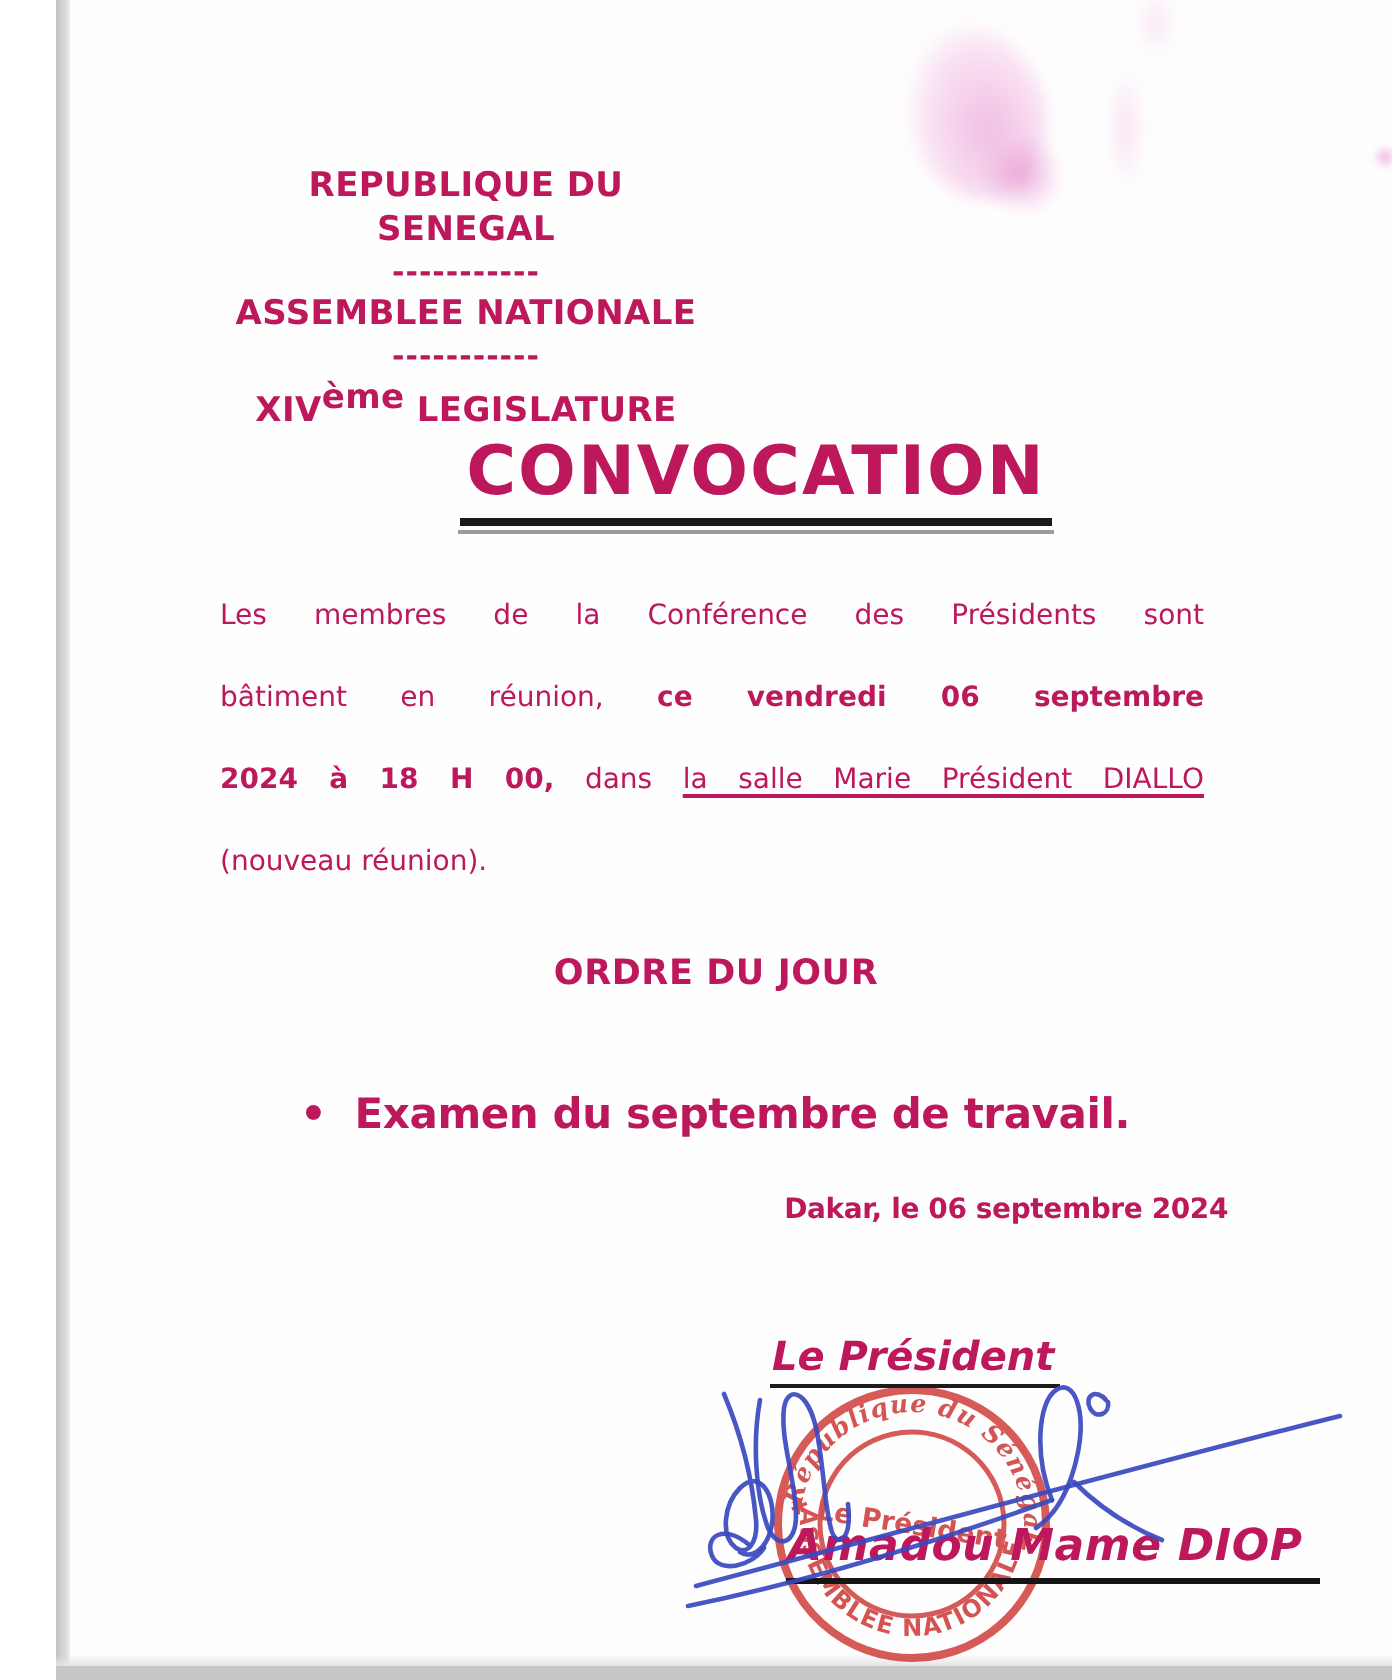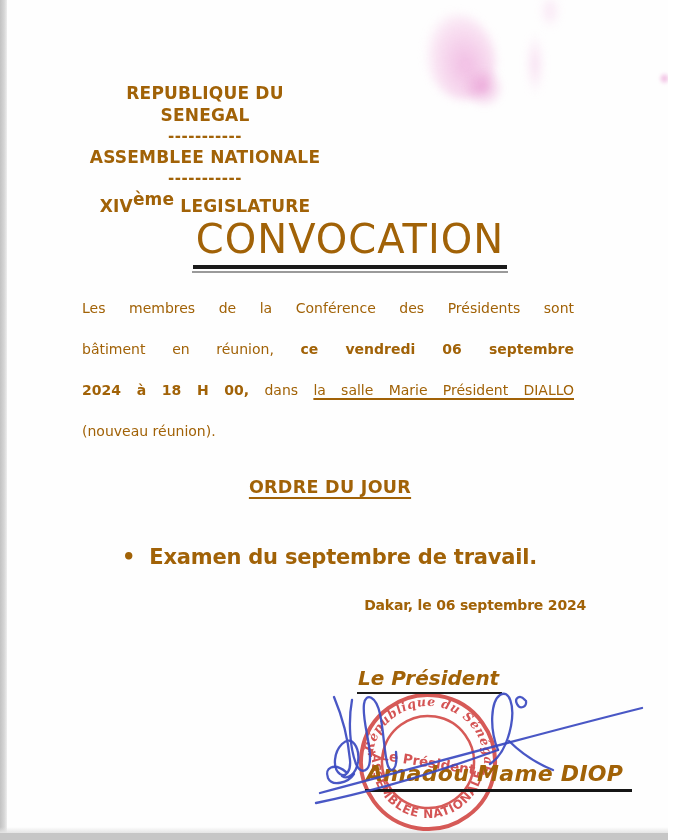--- a/index.html
+++ b/index.html
@@ -1,19 +1,20 @@
 <!DOCTYPE html>
 <html><head>
 <meta charset="utf-8">
 <style>
   html,body{margin:0;padding:0;background:#ffffff;}
   .page{
     position:relative; width:668px; height:840px; overflow:hidden;
     background:#fefefe; font-family:"DejaVu Sans","Liberation Sans",sans-serif;
-    color:#a16207;
+    color:#be185d;
+    margin-left:28px;
   }
   
   .edge-left{position:absolute;left:0;top:0;width:7px;height:840px;
     background:linear-gradient(to right,#c2c2c2,#d6d6d6 60%,#eeeeee);}
   .edge-bottom{position:absolute;left:0;bottom:0;width:700px;height:7px;background:#c6c6c6;}
   .edge-bottom-soft{position:absolute;left:0;bottom:7px;width:700px;height:6px;
     background:linear-gradient(to top,#e4e4e4,rgba(255,255,255,0));}
   
   .smudge{position:absolute;border-radius:50%;pointer-events:none;}
   .sm1{left:425px;top:12px;width:70px;height:88px;filter:blur(4px);transform:rotate(-14deg);
@@ -29,35 +30,35 @@
 
   
   .letterhead{position:absolute;left:82px;top:82px;width:246px;text-align:center;
     font-weight:bold;font-size:17px;}
   .letterhead .lh-line{line-height:22px;letter-spacing:.2px;}
   .letterhead .dashes{line-height:20px;font-size:15px;letter-spacing:.5px;font-weight:bold;}
   .letterhead sup{font-size:17px;font-weight:bold;}
 
   
   .title-wrap{position:absolute;left:0;top:216px;width:700px;text-align:center;}
-  .title{display:inline-block;margin:0;font-size:40px;font-weight:normal;letter-spacing:1px;
+  .title{display:inline-block;margin:0;font-size:34px;font-weight:bold;letter-spacing:1px;
     padding:0 3px 3px 3px;border-bottom:4px solid #1a1a1a;position:relative;}
   .title::after{content:"";position:absolute;left:-1px;right:-1px;bottom:-8px;height:2px;background:#9a9a9a;}
 
   
   .body-par{position:absolute;left:82px;top:288px;width:492px;font-size:14px;}
   .jline{line-height:41px;text-align:justify;text-align-last:justify;white-space:normal;}
   .jline.last{text-align:left;text-align-last:left;}
   .jline b{font-weight:bold;}
   .u-room{text-decoration:underline;text-decoration-thickness:1.5px;text-underline-offset:3px;}
 
   
   .agenda-head-wrap{position:absolute;left:0;top:477px;width:660px;text-align:center;}
   .agenda-head{font-size:17.5px;font-weight:bold;letter-spacing:.3px;
-    text-decoration:underline;text-decoration-thickness:2px;text-underline-offset:4px;}
+    text-decoration-thickness:2px;text-underline-offset:4px;}
   .agenda-item{position:absolute;left:122px;top:545px;font-size:21px;font-weight:bold;letter-spacing:-.2px;}
   .agenda-item .bullet{margin-right:14px;font-size:21px;}
 
   
   .dateline{position:absolute;right:82px;top:597px;font-size:14px;font-weight:bold;letter-spacing:-.2px;}
 
   
   .signer-role{position:absolute;left:357px;top:666px;font-size:20px;font-weight:bold;font-style:italic;
     border-bottom:2px solid #1c1c1c;padding:0 3px 2px 1px;z-index:4;}
   .signer-name{position:absolute;left:365px;top:761px;font-size:22px;font-weight:bold;font-style:italic;

